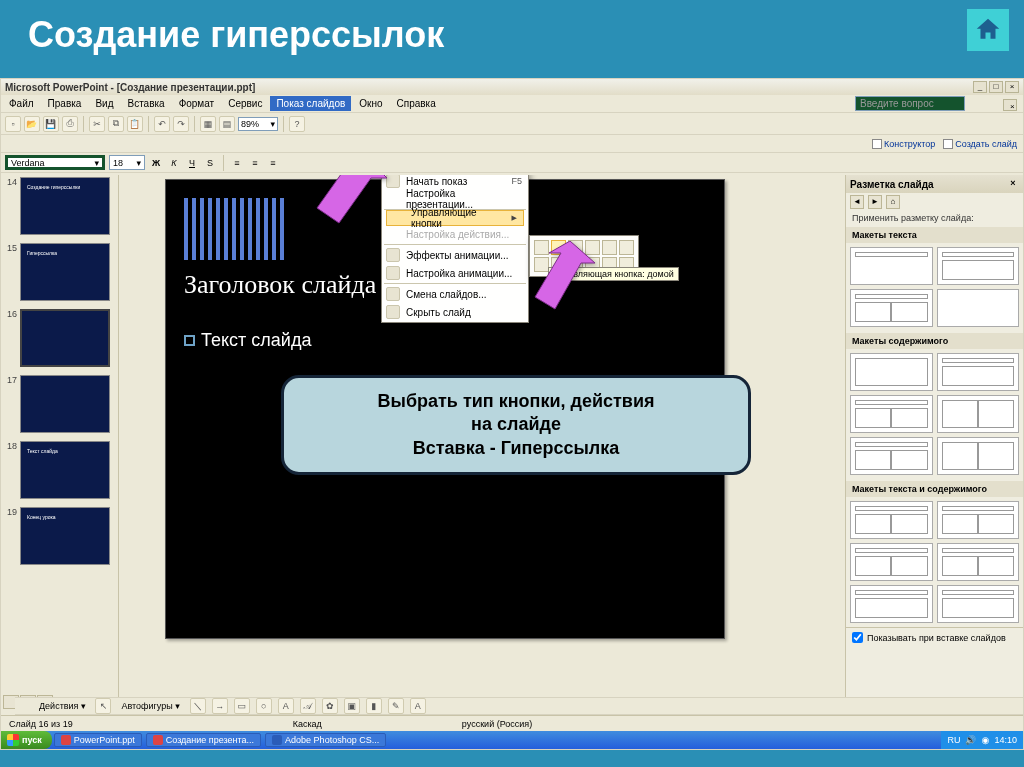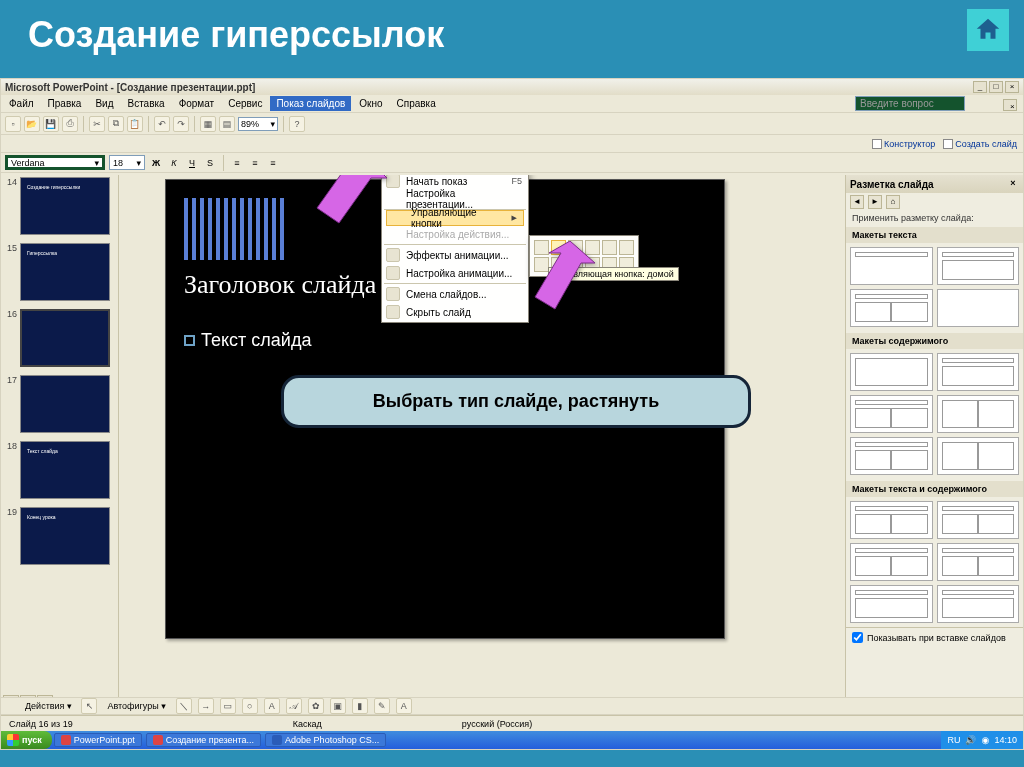--- a/index.html
+++ b/index.html
@@ -96,21 +96,21 @@
 
 
 .arrow { position:absolute; z-index:25;}
 .arrow svg { filter: drop-shadow(2px 2px 2px rgba(0,0,0,.3));}
 
 
 .statusbar { position:absolute; left:0; right:0; bottom:18px; height:16px; background:#ece9d8; border-top:1px solid #c8c3a8; display:flex; align-items:center; padding:0 8px; font-size:9px; gap:20px;}
 .statusbar .cell{ }
 .viewbar { position:absolute; left:2px; bottom:38px; height:16px; display:flex; gap:1px;}
 .viewbar span { width:16px; height:14px; background:#e8e4d2; border:1px solid #bcb696;}
-.drawbar { position:absolute; left:0; right:0; bottom:34px; height:18px; background:#ece9d8; border-top:1px solid #d7d3c0; border-bottom:1px solid #d7d3c0; display:flex; align-items:center; padding:0 20px; gap:6px; font-size:9px;}
+.drawbar { position:absolute; left:14px; right:0; bottom:34px; height:18px; background:#ece9d8; border-top:1px solid #d7d3c0; border-bottom:1px solid #d7d3c0; display:flex; align-items:center; padding:0 20px; gap:6px; font-size:9px;}
 .drawbar .db-item { padding:0 4px;}
 
 .taskbar { position:absolute; left:0; right:0; bottom:0; height:18px; background:linear-gradient(#3f8cde,#245edc); display:flex; align-items:center; font-size:9px; color:#fff;}
 .taskbar .start { height:18px; background:linear-gradient(#5fbc3a,#3a8a1f); padding:0 10px 0 6px; display:flex; align-items:center; gap:3px; font-weight:bold; border-radius:0 8px 8px 0;}
 .taskbar .task { height:14px; margin:6px 2px; padding:0 6px; background:#3b78d9; border:1px solid #2a5cb8; border-radius:2px; display:flex; align-items:center; gap:3px; max-width:140px; overflow:hidden; white-space:nowrap;}
 .taskbar .tray { margin-left:auto; height:18px; background:#1f8fe8; padding:0 6px; display:flex; align-items:center; gap:5px;}
 .taskbar .task .ticon{width:10px;height:10px;background:#d44;border-radius:2px;}
 .start .logo{width:12px;height:12px;background:conic-gradient(#f33 0 25%, #3c3 0 50%, #39f 0 75%, #fc3 0); border-radius:2px;}
 
 </style>
@@ -402,21 +402,23 @@
             </div>
         </div>
         <div class="tp-check">
           <input type="checkbox" checked="" style="">
           <span>Показывать при вставке слайдов</span>
         </div>
       </div>
     </div>
 
     <div class="callout">
-      <div>Выбрать тип слайде, растянуть</div>
+      <div>Выбрать тип кнопки, действия</div>
+      <div>на слайде</div>
+      <div>Вставка - Гиперссылка</div>
     </div>
 
     <div class="notes"><span class="notes-label">Заметки к слайду</span></div>
 
     <div class="viewbar">
       <span></span>
       <span></span>
       <span></span>
     </div>
 

